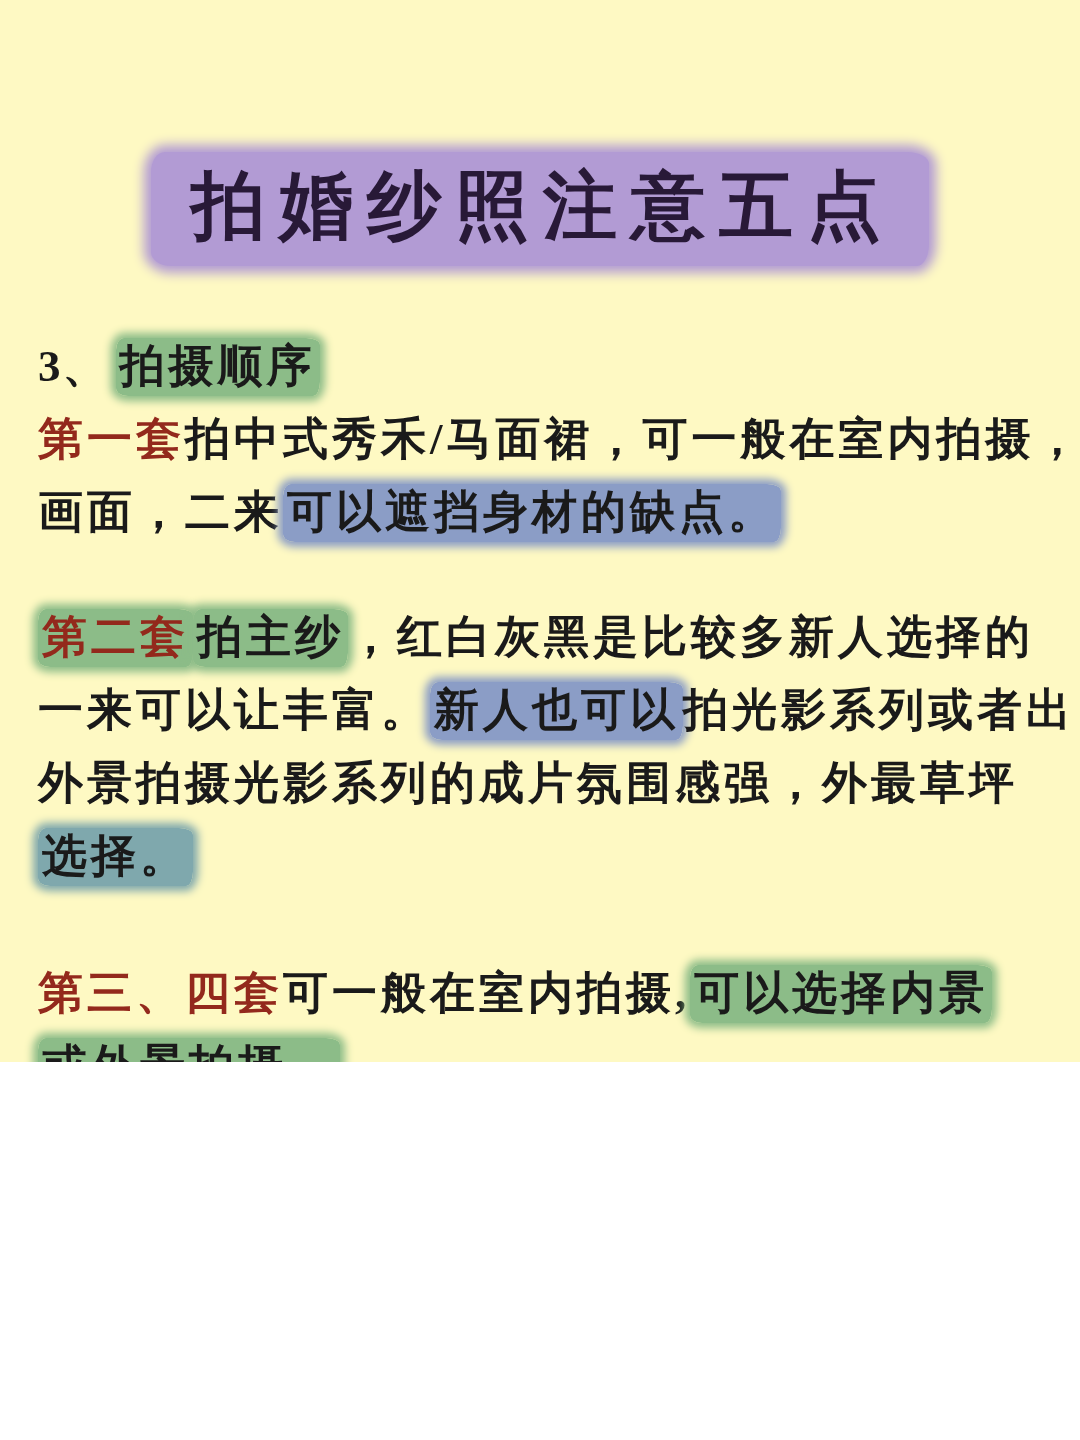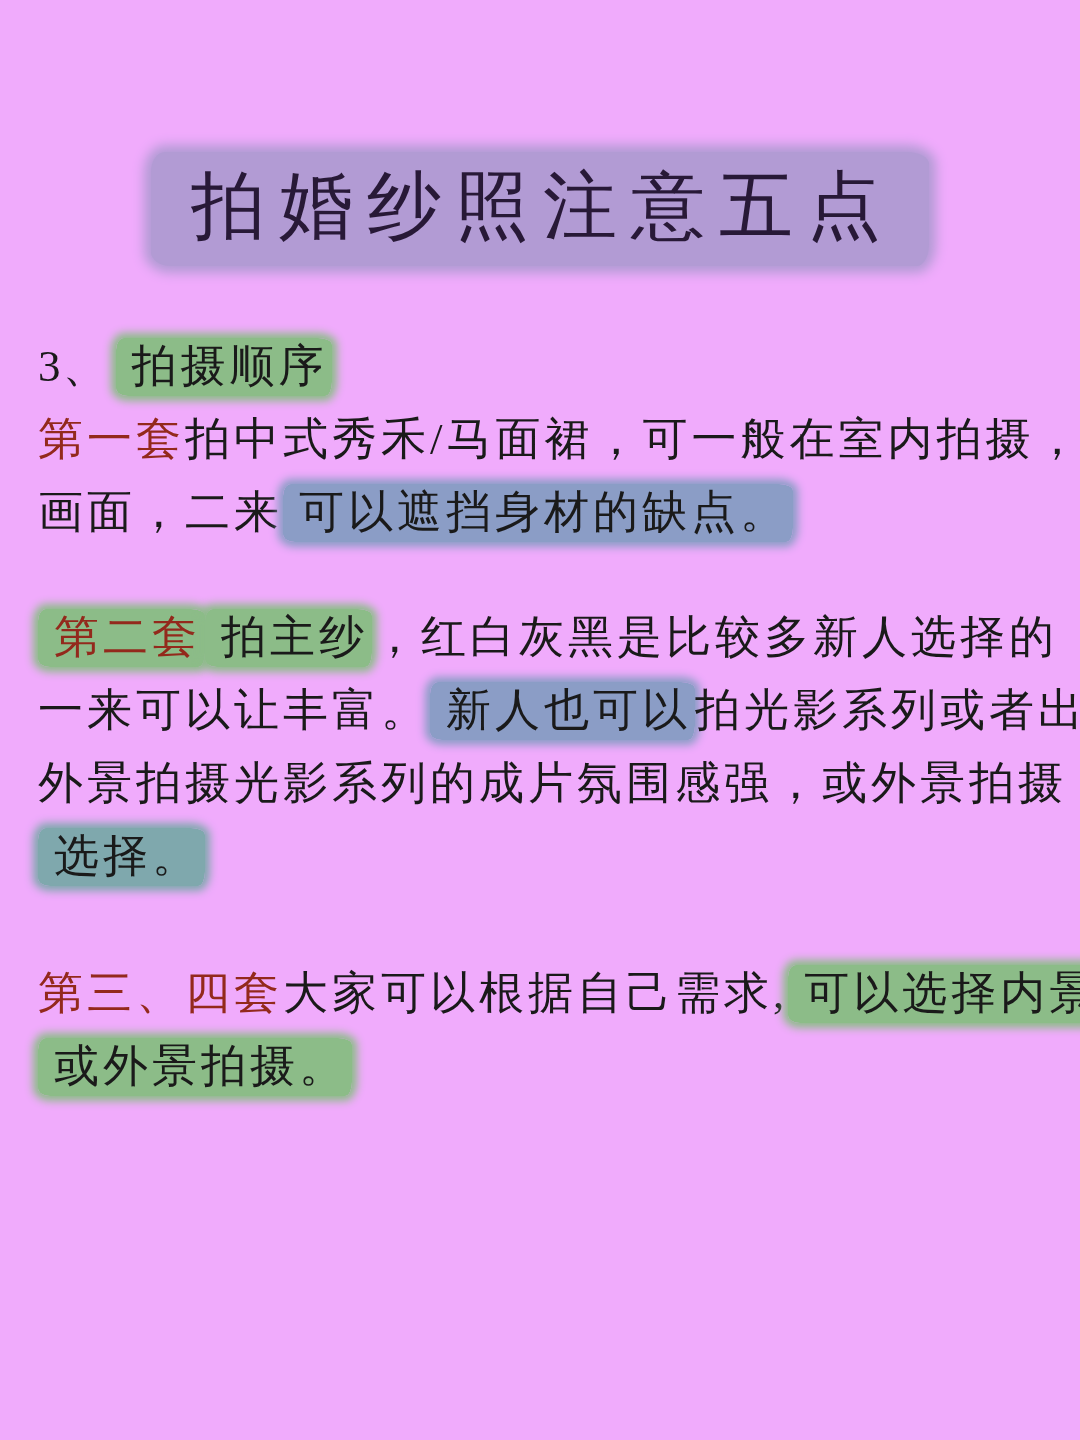--- a/index.html
+++ b/index.html
@@ -3,25 +3,25 @@
 <meta charset="utf-8">
 <style>
   html, body {
     margin: 0;
     padding: 0;
     background: #ffffff;
   }
   .page {
     position: relative;
     width: 1080px;
-    height: 1440px;
-    background: #f0abfc;
+    height: 1062px;
+    background: #fef9c3;
     overflow: hidden;
     font-family: "Liberation Serif", "DejaVu Serif", serif;
-    font-weight: 400;
+    font-weight: 700;
     color: #1a1a1a;
   }
   .title-row {
     margin-top: 152px;
     text-align: center;
   }
   .title-hl {
     display: inline-block;
     font-size: 74px;
     letter-spacing: 14px;
@@ -38,21 +38,21 @@
     line-height: 73px;
     letter-spacing: 4px;
   }
   .line {
     white-space: nowrap;
     height: 73px;
   }
   .para-second { margin-top: 52px; }
   .para-third  { margin-top: 64px; }
   .hl {
-    padding: 3px 4px 5px 16px;
+    padding: 3px 4px 5px 4px;
     border-radius: 8px 14px 7px 12px / 12px 7px 14px 8px;
     box-decoration-break: clone;
     -webkit-box-decoration-break: clone;
   }
   .hl-green {
     background: #8cbc88;
     box-shadow: 0 0 8px 5px #8cbc88;
   }
   .hl-blue {
     background: #8b9dc6;
@@ -87,23 +87,23 @@
     </div>
 
     <div>
       <div class="line"><span class="txt-red">第一套</span><span>拍中式秀禾/马面裙，可一般在室内拍摄，</span></div>
       <div class="line"><span>画面，二来</span><span class="hl hl-blue">可以遮挡身材的缺点。</span></div>
     </div>
 
     <div class="para-second">
       <div class="line"><span class="hl hl-green txt-red">第二套</span><span class="hl hl-green">拍主纱</span><span>，红白灰黑是比较多新人选择的</span></div>
       <div class="line"><span>一来可以让丰富。</span><span class="hl hl-blue">新人也可以</span><span>拍光影系列或者出</span></div>
-      <div class="line"><span>外景拍摄光影系列的成片氛围感强，或外景拍摄</span></div>
+      <div class="line"><span>外景拍摄光影系列的成片氛围感强，外最草坪</span></div>
       <div class="line"><span class="hl hl-teal">选择。</span></div>
     </div>
 
     <div class="para-third">
-      <div class="line"><span class="txt-red">第三、四套</span><span>大家可以根据自己需求,</span><span class="hl hl-green">可以选择内景</span></div>
+      <div class="line"><span class="txt-red">第三、四套</span><span>可一般在室内拍摄,</span><span class="hl hl-green">可以选择内景</span></div>
       <div class="line"><span class="hl hl-green">或外景拍摄。</span></div>
     </div>
 
   </div>
 </div>
 
 </body></html>

